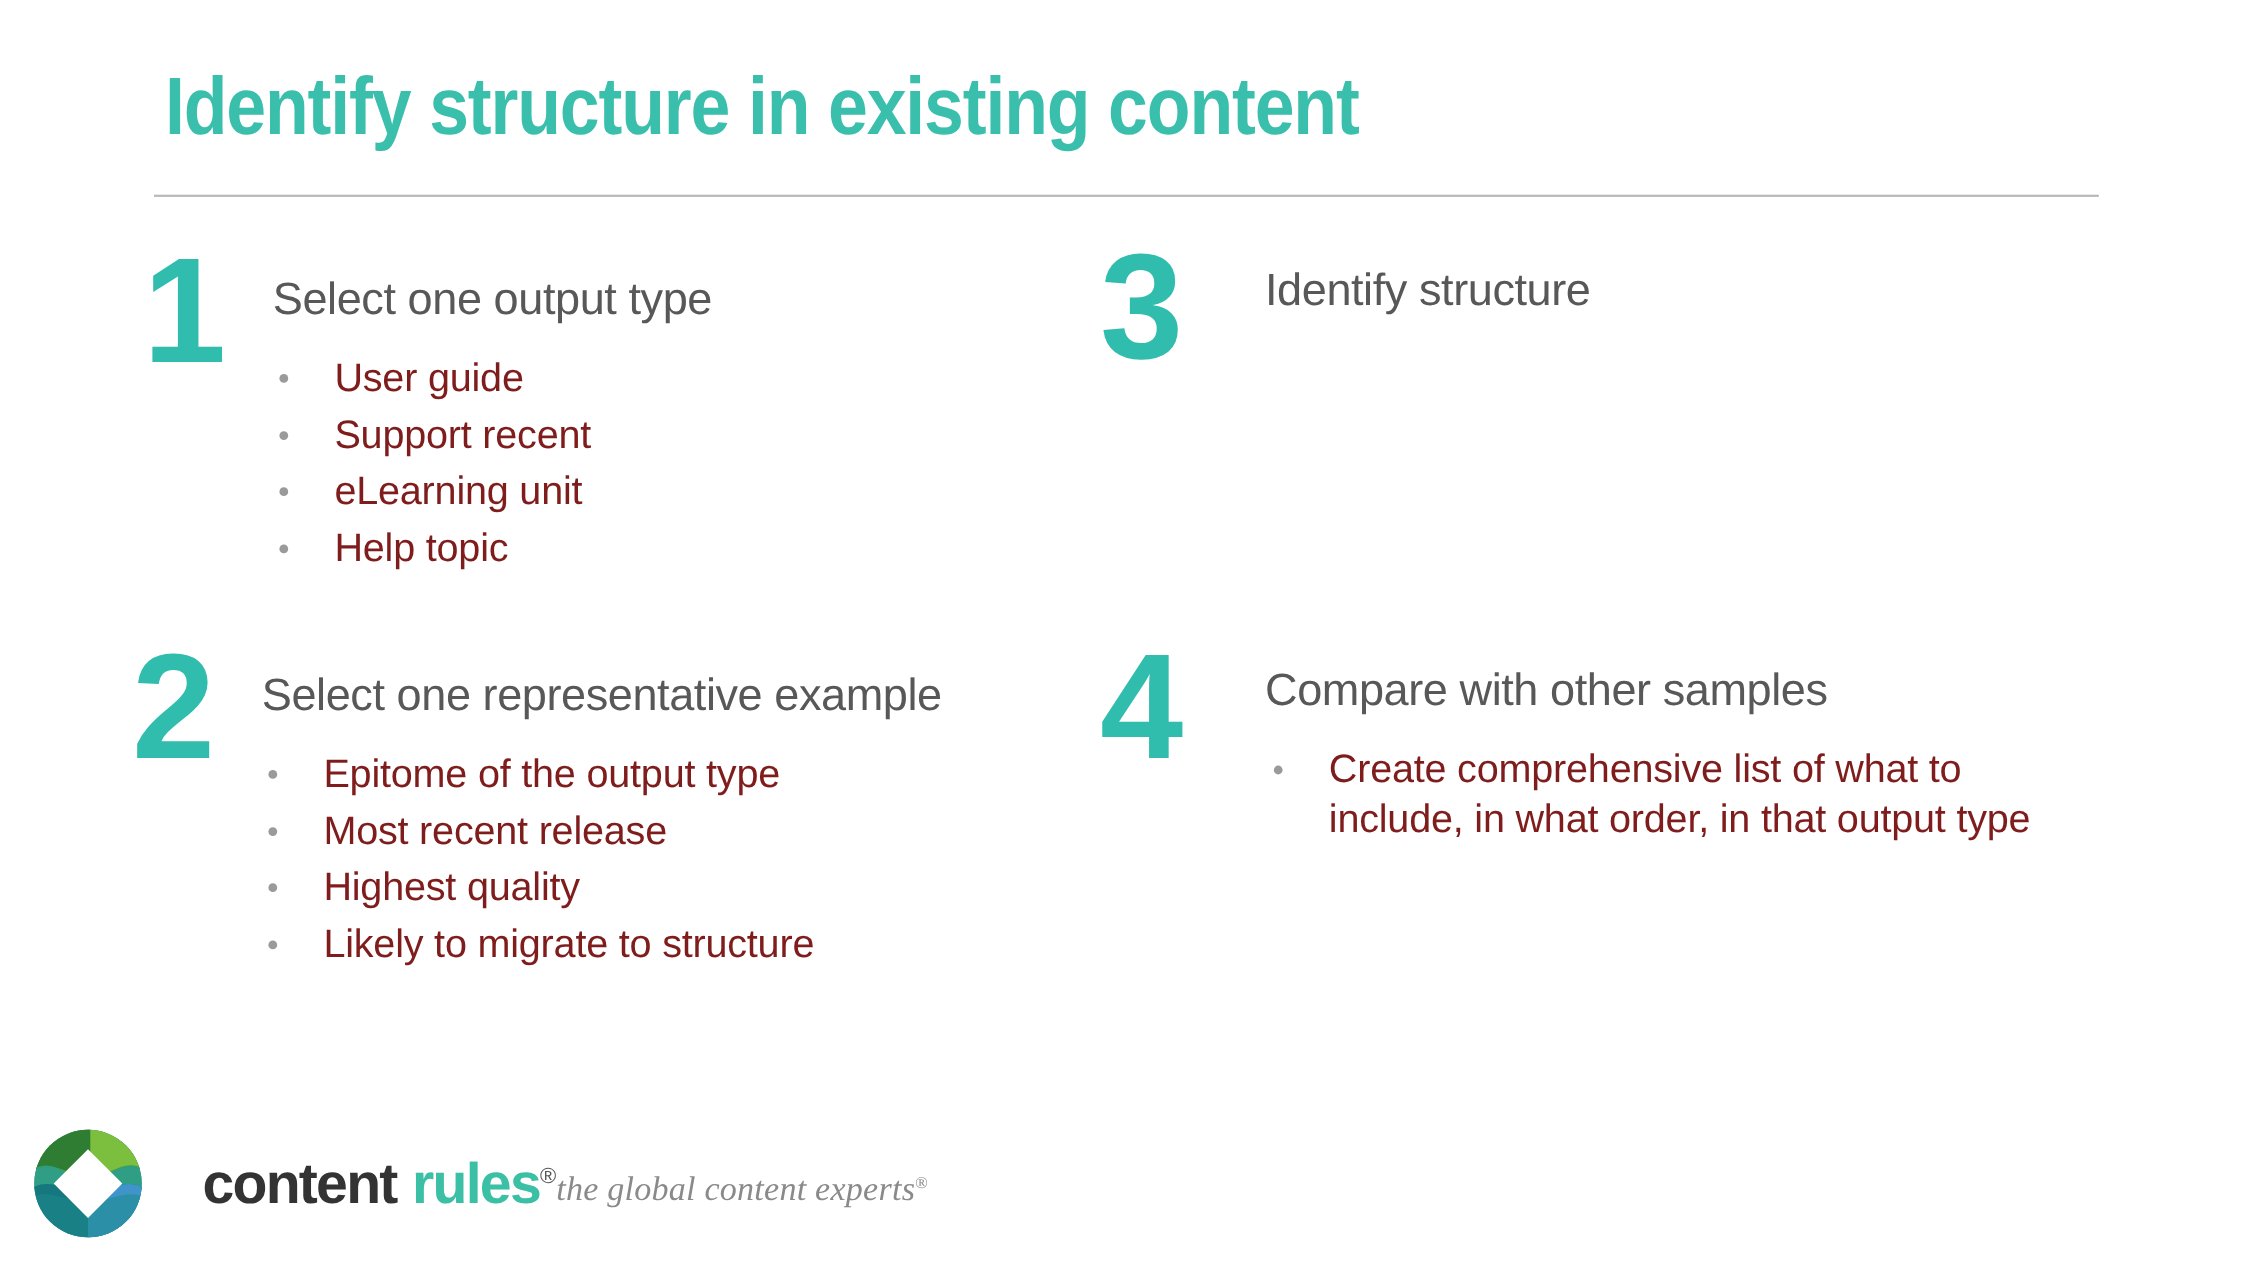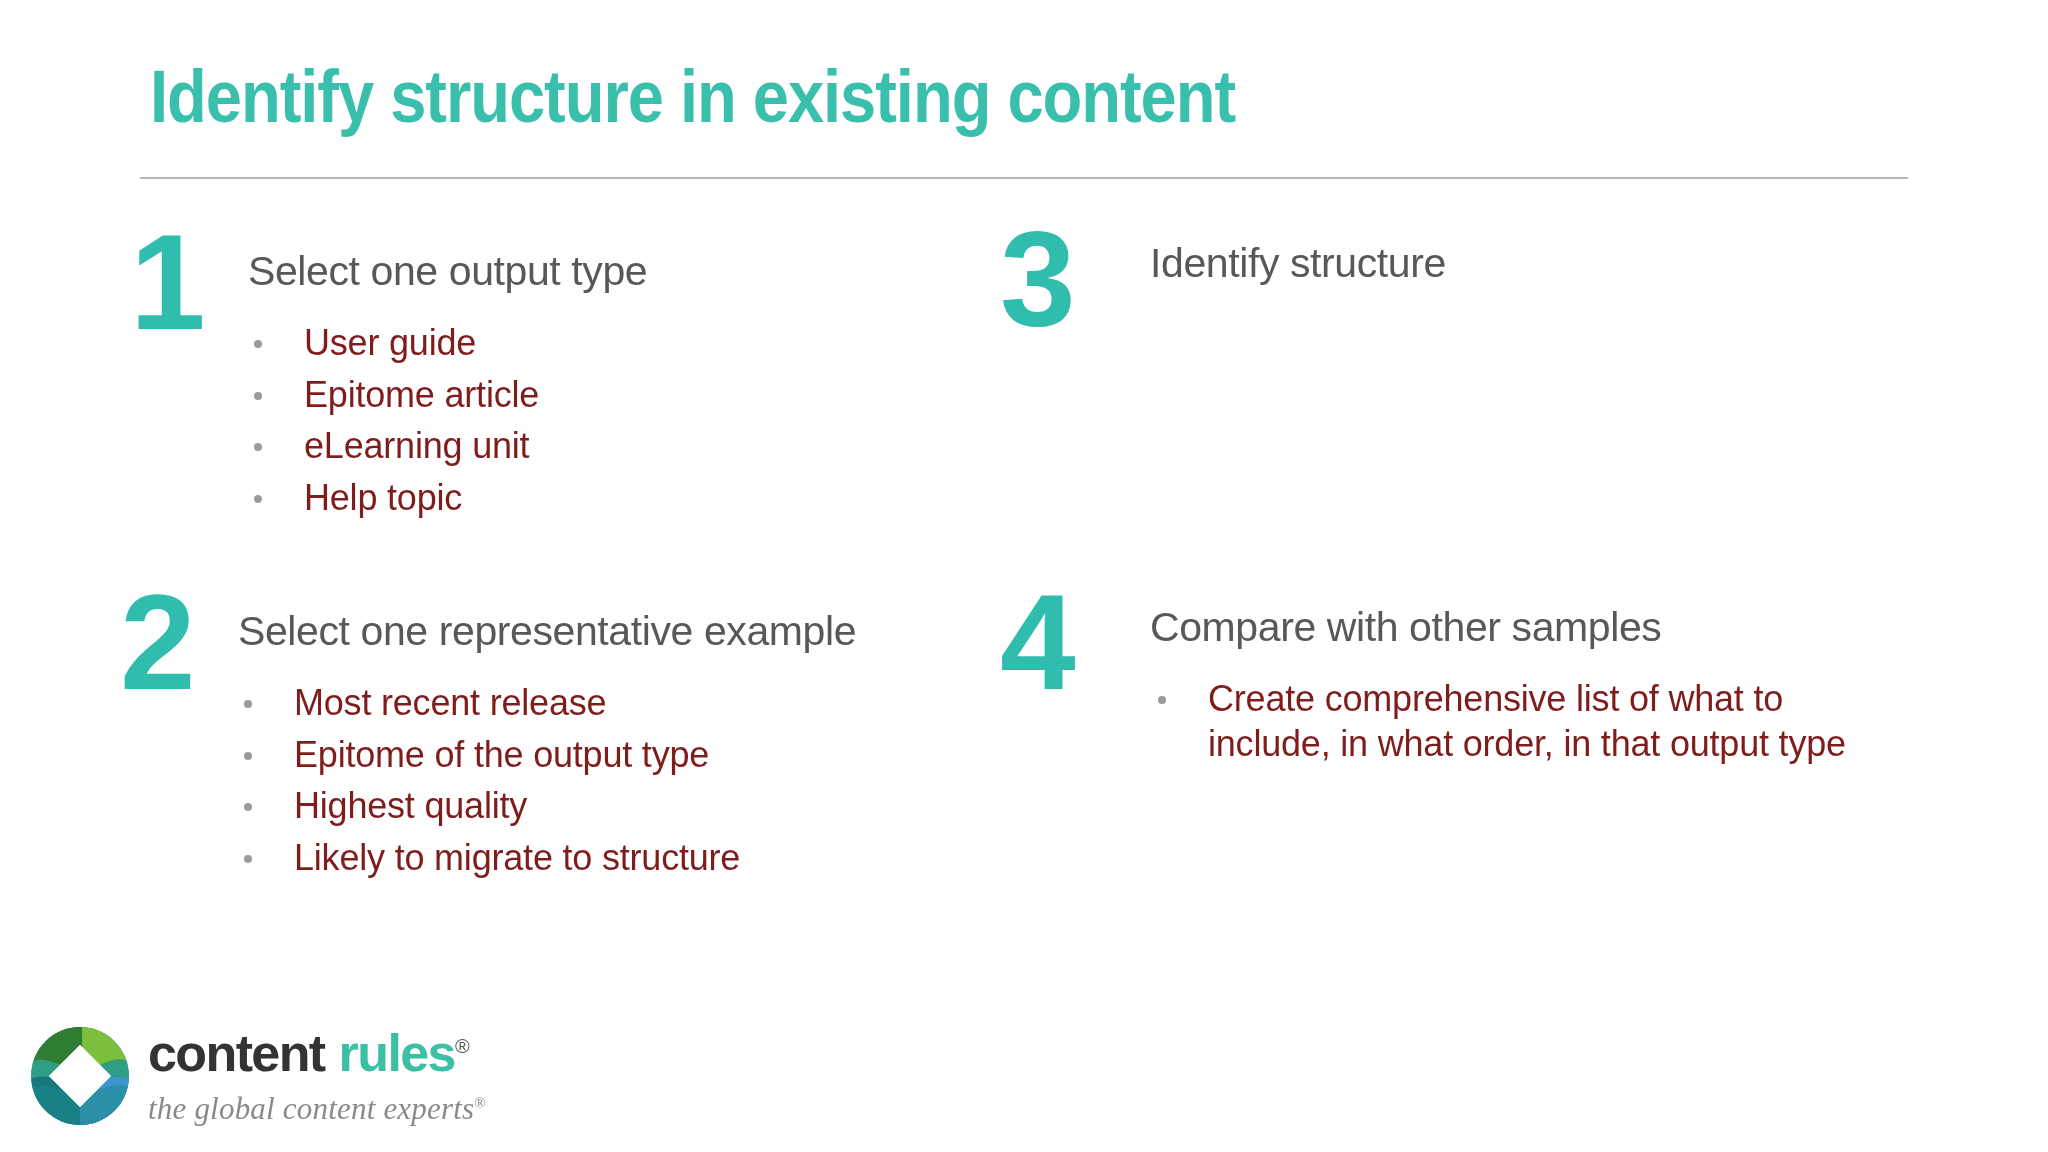--- a/index.html
+++ b/index.html
@@ -147,23 +147,24 @@
 
   .logo-mark {
     width: 104px;
     height: 104px;
     flex: 0 0 104px;
     margin-right: 16px;
   }
 
   .logo-text {
     display: flex;
-    flex-direction: column;
+    flex-direction: row;
     justify-content: center;
     padding-top: 2px;
+    margin-left: 36px;
   }
 
   .wordmark {
     font-family: "Liberation Sans", sans-serif;
     font-size: 52px;
     font-weight: bold;
     line-height: 1;
     letter-spacing: -1.6px;
     white-space: nowrap;
   }
@@ -202,41 +203,41 @@
   <div class="title-rule"></div>
 
   <div class="grid">
 
     <div class="quad quad-1">
       <div class="numeral">1</div>
       <div class="body-col">
         <div class="head">Select one output type</div>
         <ul class="bullets">
           <li>User guide</li>
-          <li>Epitome article</li>
+          <li>Support recent</li>
           <li>eLearning unit</li>
           <li>Help topic</li>
         </ul>
       </div>
     </div>
 
     <div class="quad quad-3">
       <div class="numeral">3</div>
       <div class="body-col">
         <div class="head">Identify structure</div>
       </div>
     </div>
 
     <div class="quad quad-2">
       <div class="numeral">2</div>
       <div class="body-col">
         <div class="head">Select one representative example</div>
         <ul class="bullets">
+          <li>Epitome of the output type</li>
           <li>Most recent release</li>
-          <li>Epitome of the output type</li>
           <li>Highest quality</li>
           <li>Likely to migrate to structure</li>
         </ul>
       </div>
     </div>
 
     <div class="quad quad-4">
       <div class="numeral">4</div>
       <div class="body-col">
         <div class="head">Compare with other samples</div>

